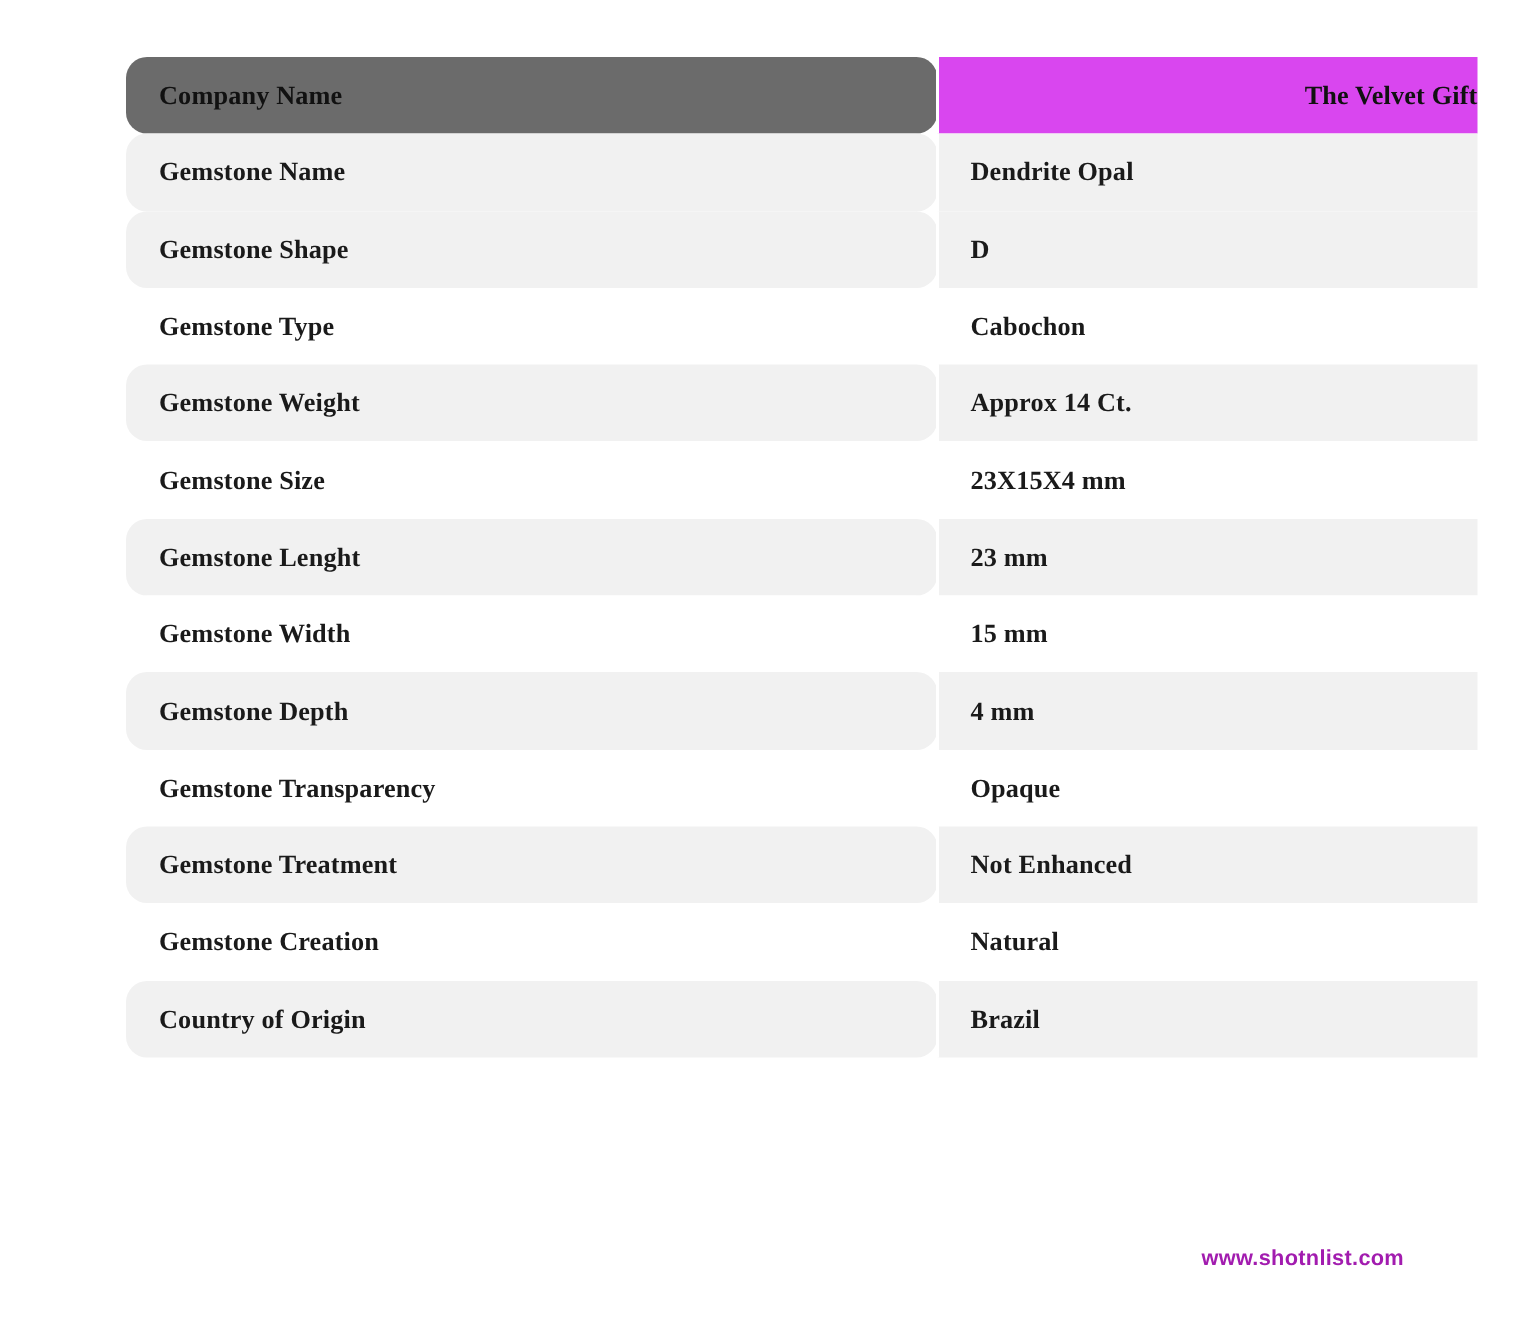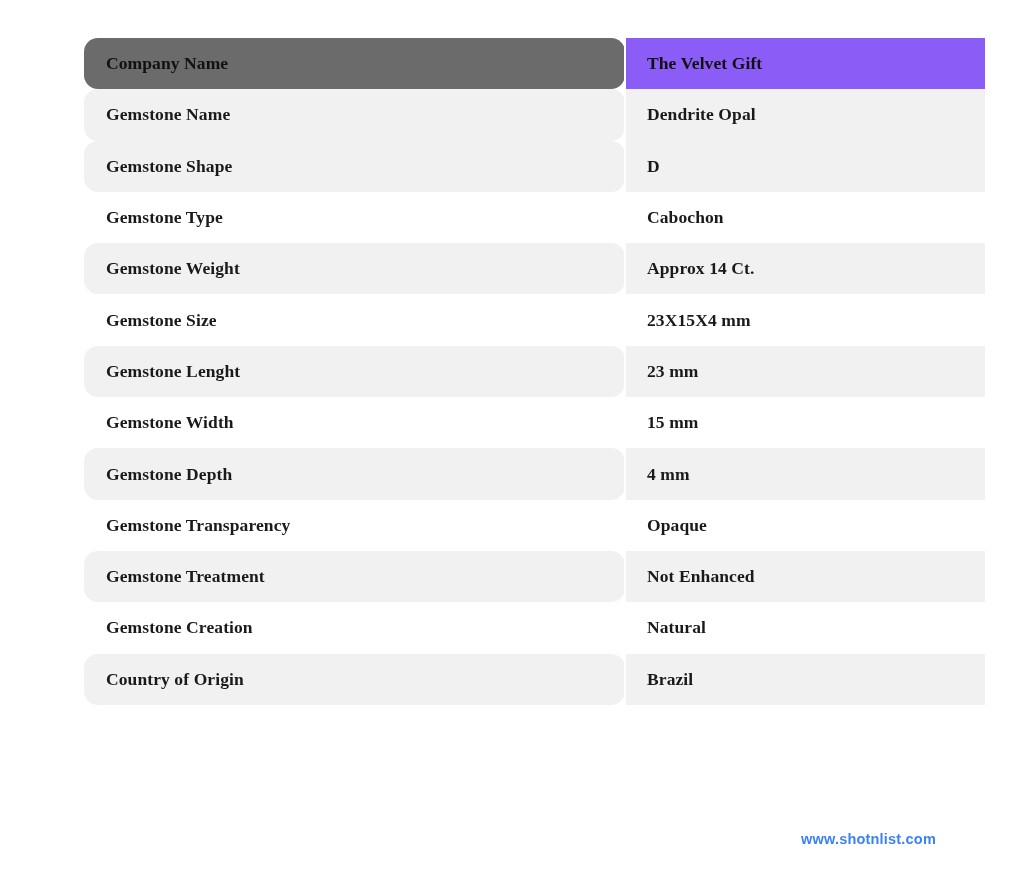--- a/index.html
+++ b/index.html
@@ -34,41 +34,42 @@
     vertical-align: middle;
     letter-spacing: 0.1px;
   }
   .col-label { width: 518px; }
   .col-value { width: 338px; padding-left: 21px !important; }
   tr.header-row td {
     background: #6b6b6b;
     color: #111111;
   }
   tr.header-row td.col-value {
-    background: #8b5cf6;
+    background: #d946ef;
+    text-align: right;
   }
   tr.odd-row td {
     background: #f1f1f1;
   }
   tr.even-row td {
     background: #ffffff;
   }
   
   .spec-table td.col-label {
     border-right: 2px solid #ffffff;
     border-radius: 14px;
   }
   .watermark {
     position: absolute;
     right: 88px;
     top: 831px;
     font-family: "Liberation Sans", sans-serif;
     font-size: 14.5px;
     font-weight: bold;
-    color: #3b82f6;
+    color: #a21caf;
     letter-spacing: 0.2px;
   }
 </style>
 </head>
 <body>
 
 <table class="spec-table">
   <tbody>
     <tr class="header-row">
       <td class="col-label">Company Name</td>

